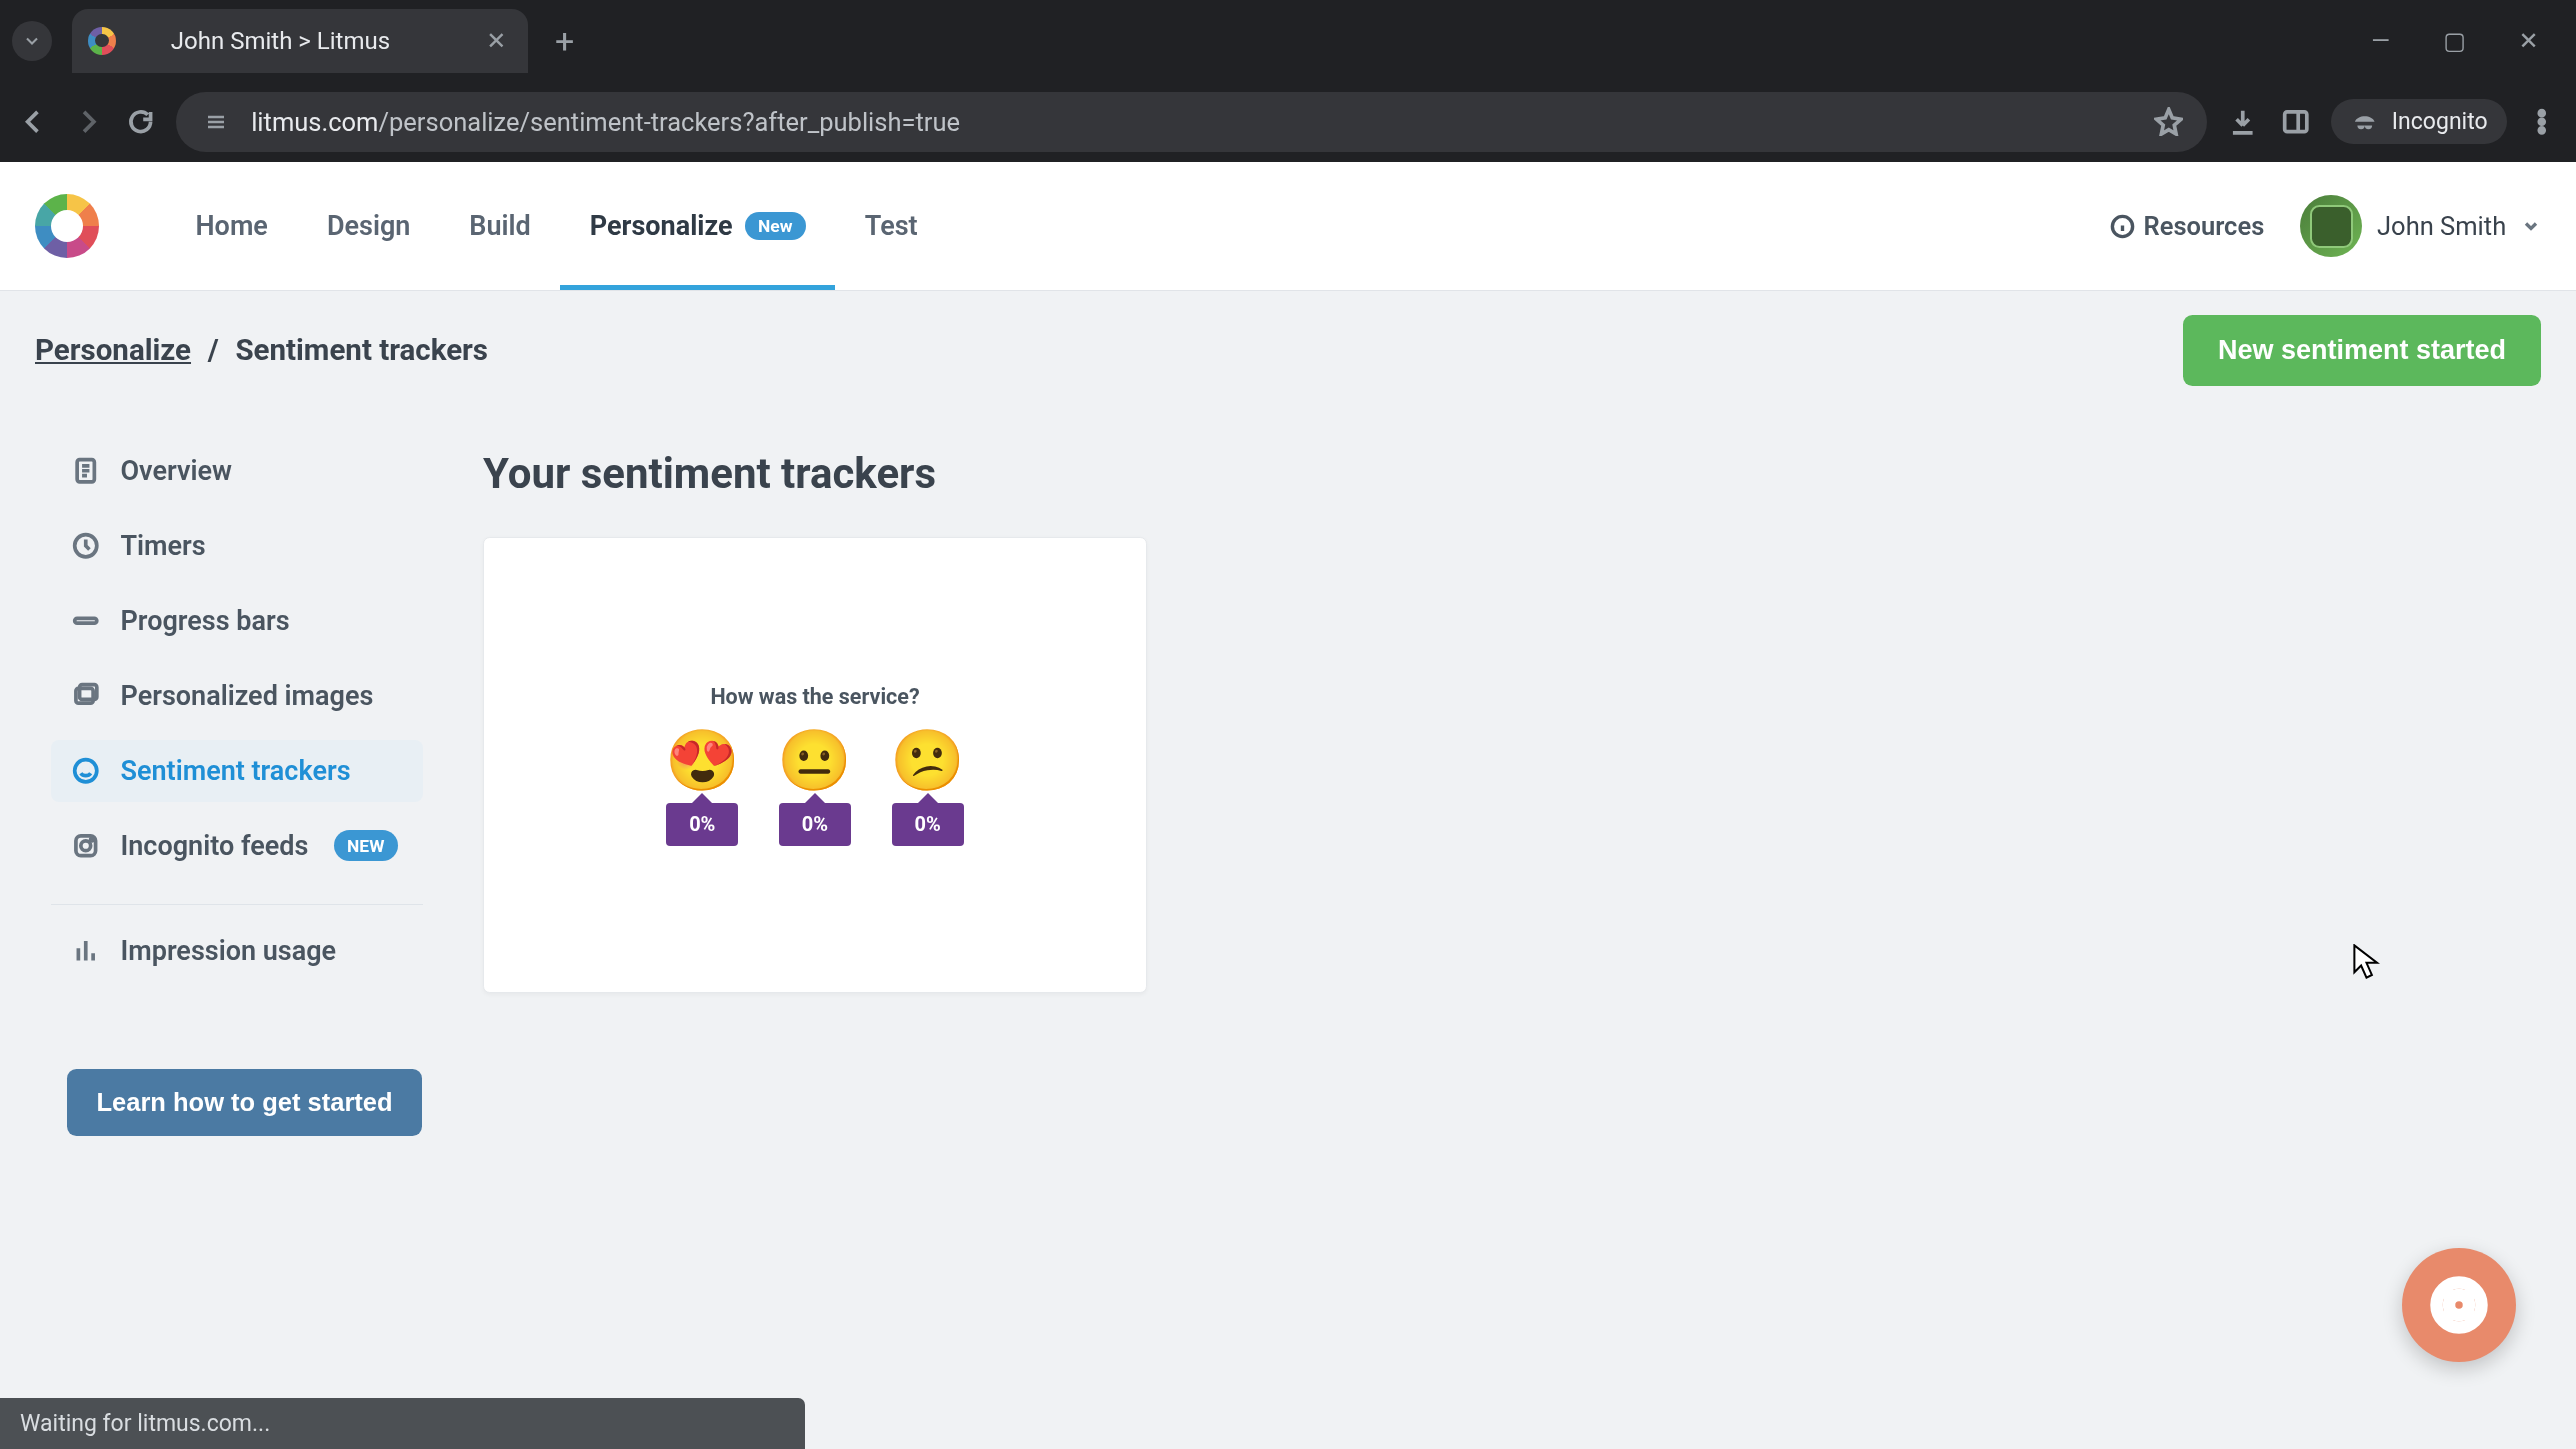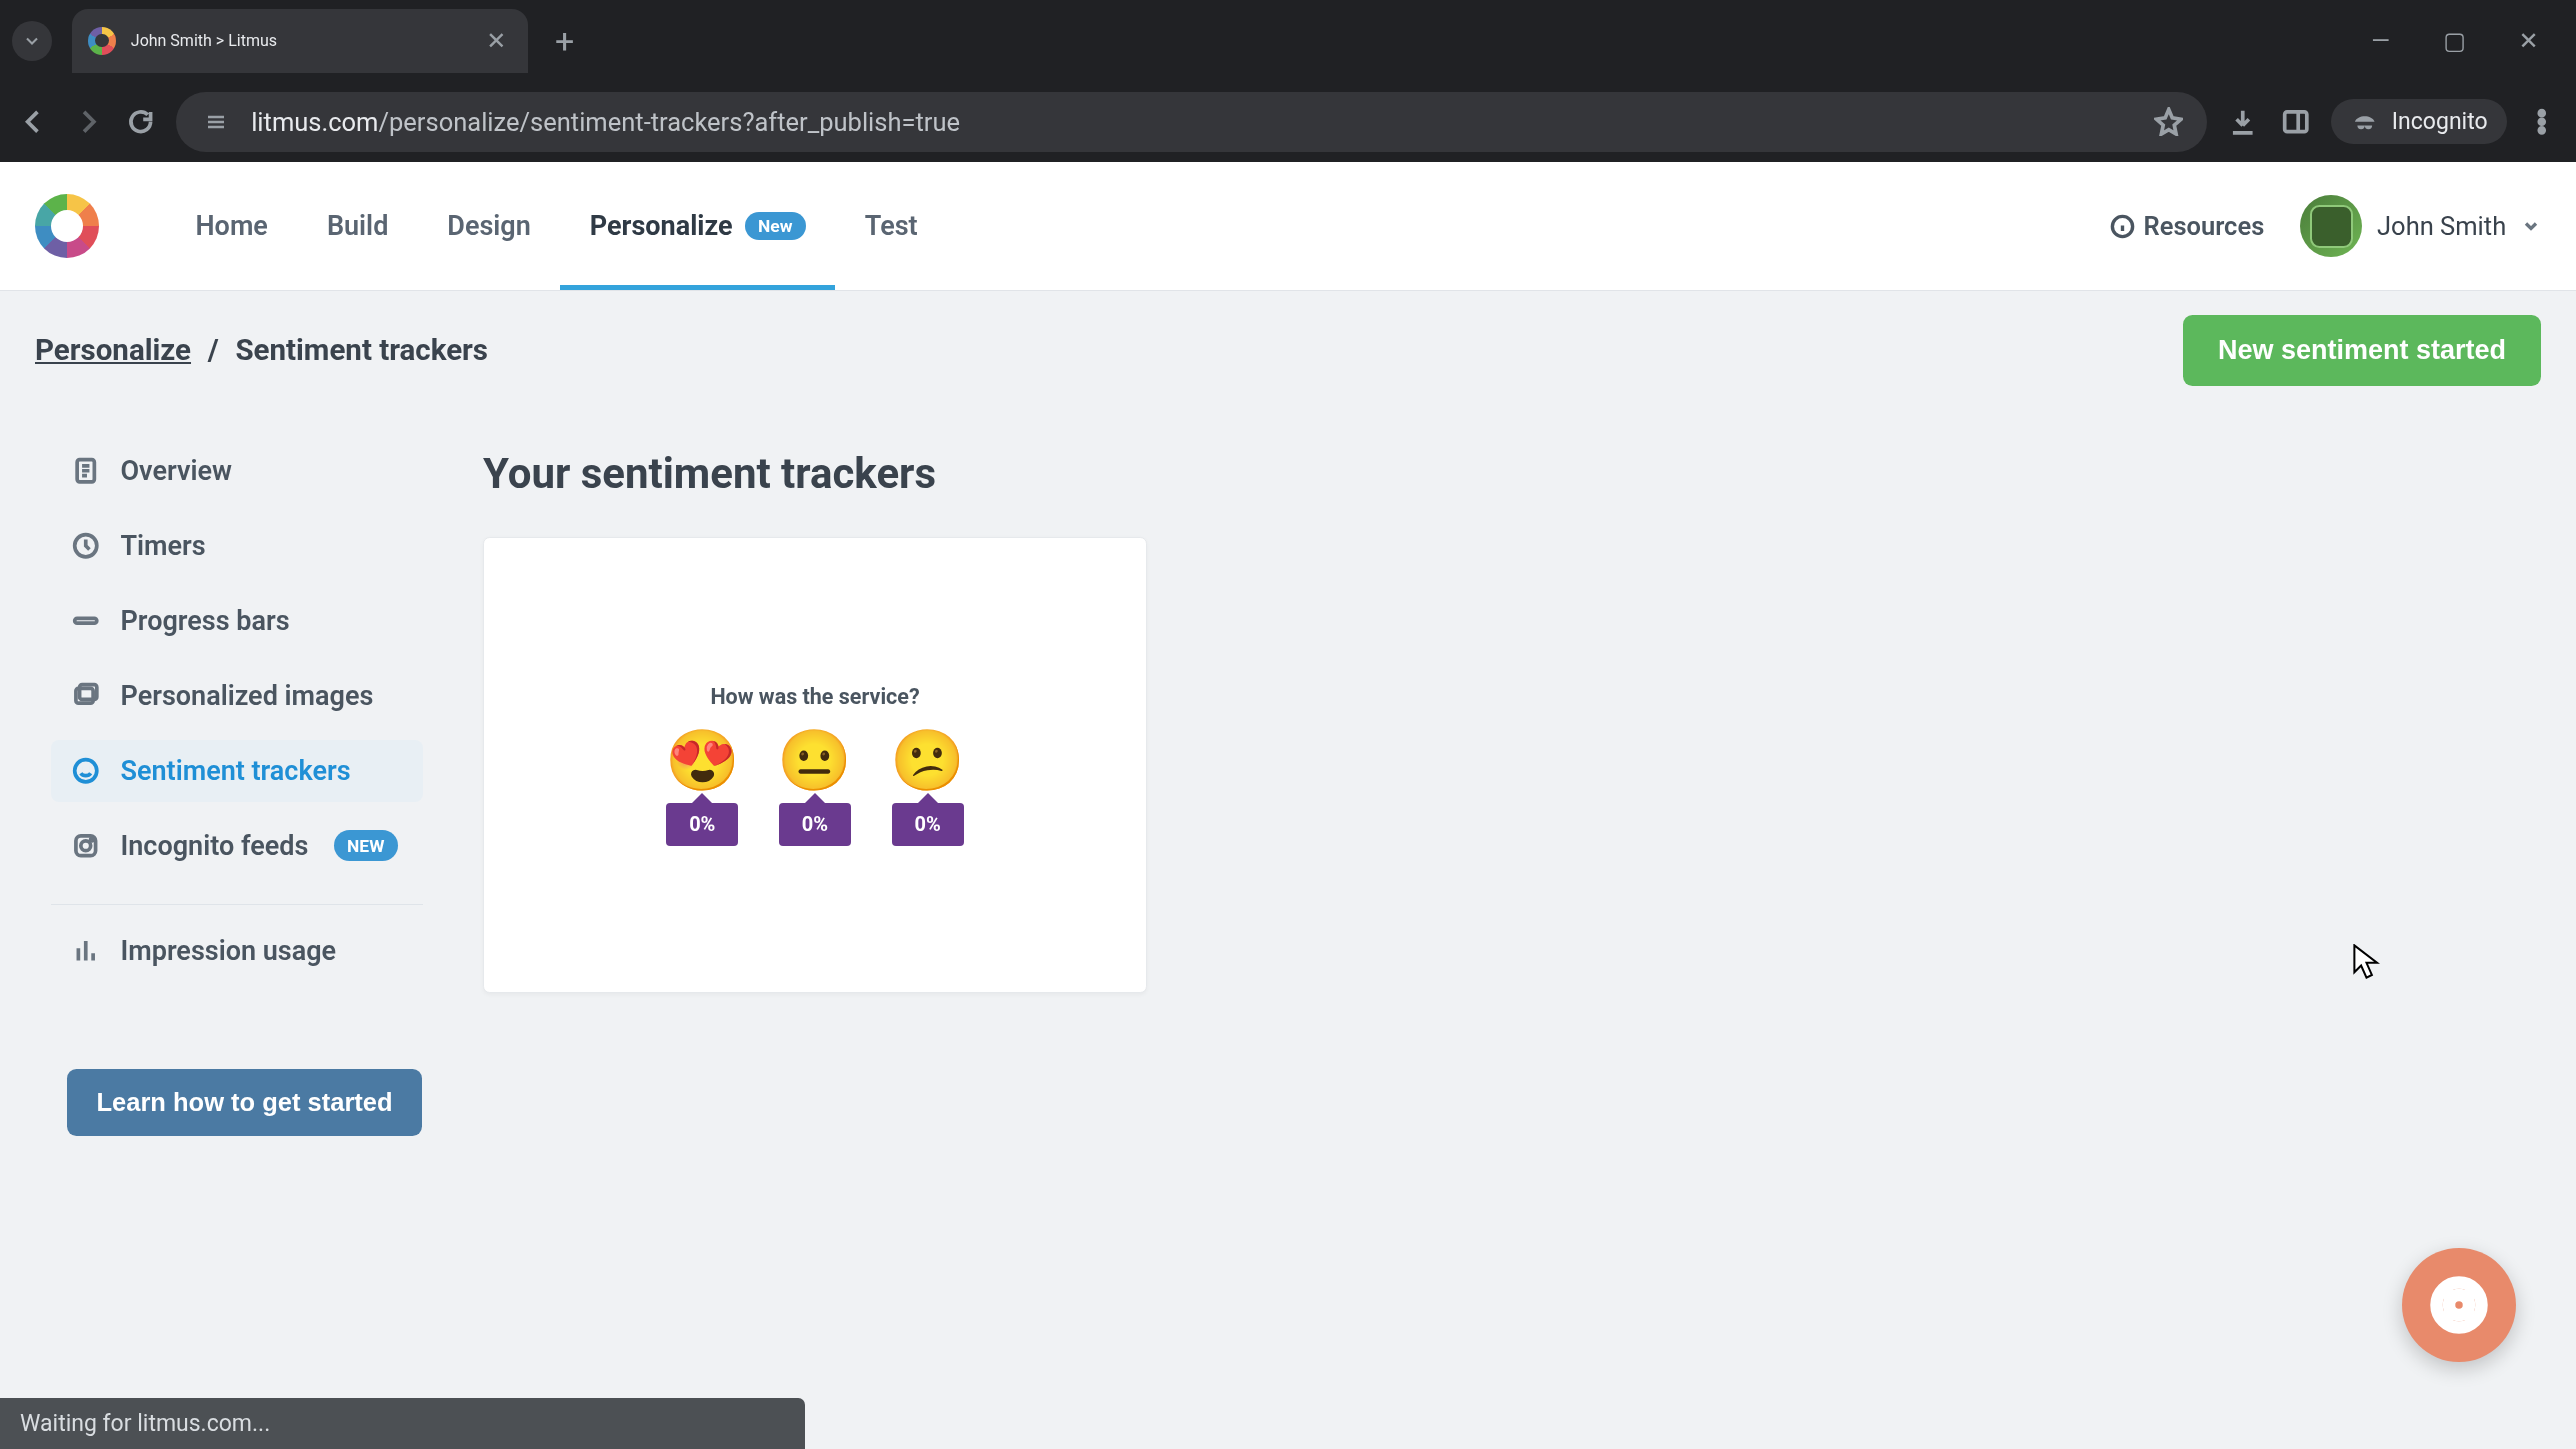--- a/index.html
+++ b/index.html
@@ -7,21 +7,21 @@
   body { background: #f0f2f4; display: flex; flex-direction: column; }
 
   
   .browser-shell { background: #202124; color: #e8eaed; }
   .tab-strip { height: 81px; display: flex; align-items: center; padding-left: 12px; }
   .tab-menu-btn { width: 40px; height: 40px; border-radius: 50%; background: #35363a; display:flex; align-items:center; justify-content:center; margin-right: 20px; }
   .tab-menu-btn svg { width: 20px; height: 20px; fill:#9aa0a6; }
   .tab { display:flex; align-items:center; background:#35363a; height: 64px; border-radius: 16px 16px 0 0; padding: 0 19px 0 16px; gap: 14.8px; min-width: 456px; }
   .favicon { width: 28px; height: 28px; border-radius: 50%; background: conic-gradient(#f6c447 0 60deg,#ef7f4b 60deg 120deg,#e04e59 120deg 180deg,#5cb34a 180deg 240deg,#3e8dc2 240deg 300deg,#6e5fa5 300deg 360deg); position: relative; }
   .favicon::after { content:""; position:absolute; inset:7.4px; border-radius:50%; background:#35363a; }
-  .tab-title { font-size: 16px; color:#e8eaed; flex: 1; white-space: nowrap; overflow: hidden; text-overflow: ellipsis; }
+  .tab-title { font-size: 24px; color:#e8eaed; flex: 1; white-space: nowrap; overflow: hidden; text-overflow: ellipsis; margin-left: 40px; }
   .tab-close { font-size: 24px; color:#9aa0a6; padding: 0 2.7px; }
   .new-tab { font-size: 34px; color:#9aa0a6; margin-left: 27px; }
 
   .window-controls { margin-left: auto; display: flex; gap: 47px; padding-right: 34px; }
   .window-controls span { width: 27px; height: 27px; display:flex; align-items:center; justify-content:center; color:#9aa0a6; font-size: 24px; }
 
   .addr-bar { height: 81px; display:flex; align-items:center; padding: 0 16px; gap: 17.4px; background:#202124; }
   .nav-icon { width: 36px; height:36px; display:flex; align-items:center; justify-content:center; }
   .nav-icon svg { width: 29.5px; height:29.5px; stroke:#9aa0a6; stroke-width:3; fill:none; }
   .nav-icon.disabled svg { stroke:#5f6368; }
@@ -166,22 +166,22 @@
           <circle cx="12" cy="19" r="2" fill="#9aa0a6"></circle>
         </svg>
       </div>
   </div>
 </div>
 
 <div class="app-header">
   <div class="logo"></div>
   <nav class="main-nav">
     <a>Home</a>
+    <a>Design</a>
     <a>Build</a>
-    <a>Design</a>
     <a class="active">
       <span>Personalize</span>
       <span class="badge-new">New</span>
     </a>
     <a>Test</a>
   </nav>
   <div class="header-right">
     <div class="resources">
       <svg viewBox="0 0 24 24">
           <circle cx="12" cy="12" r="9"></circle>

